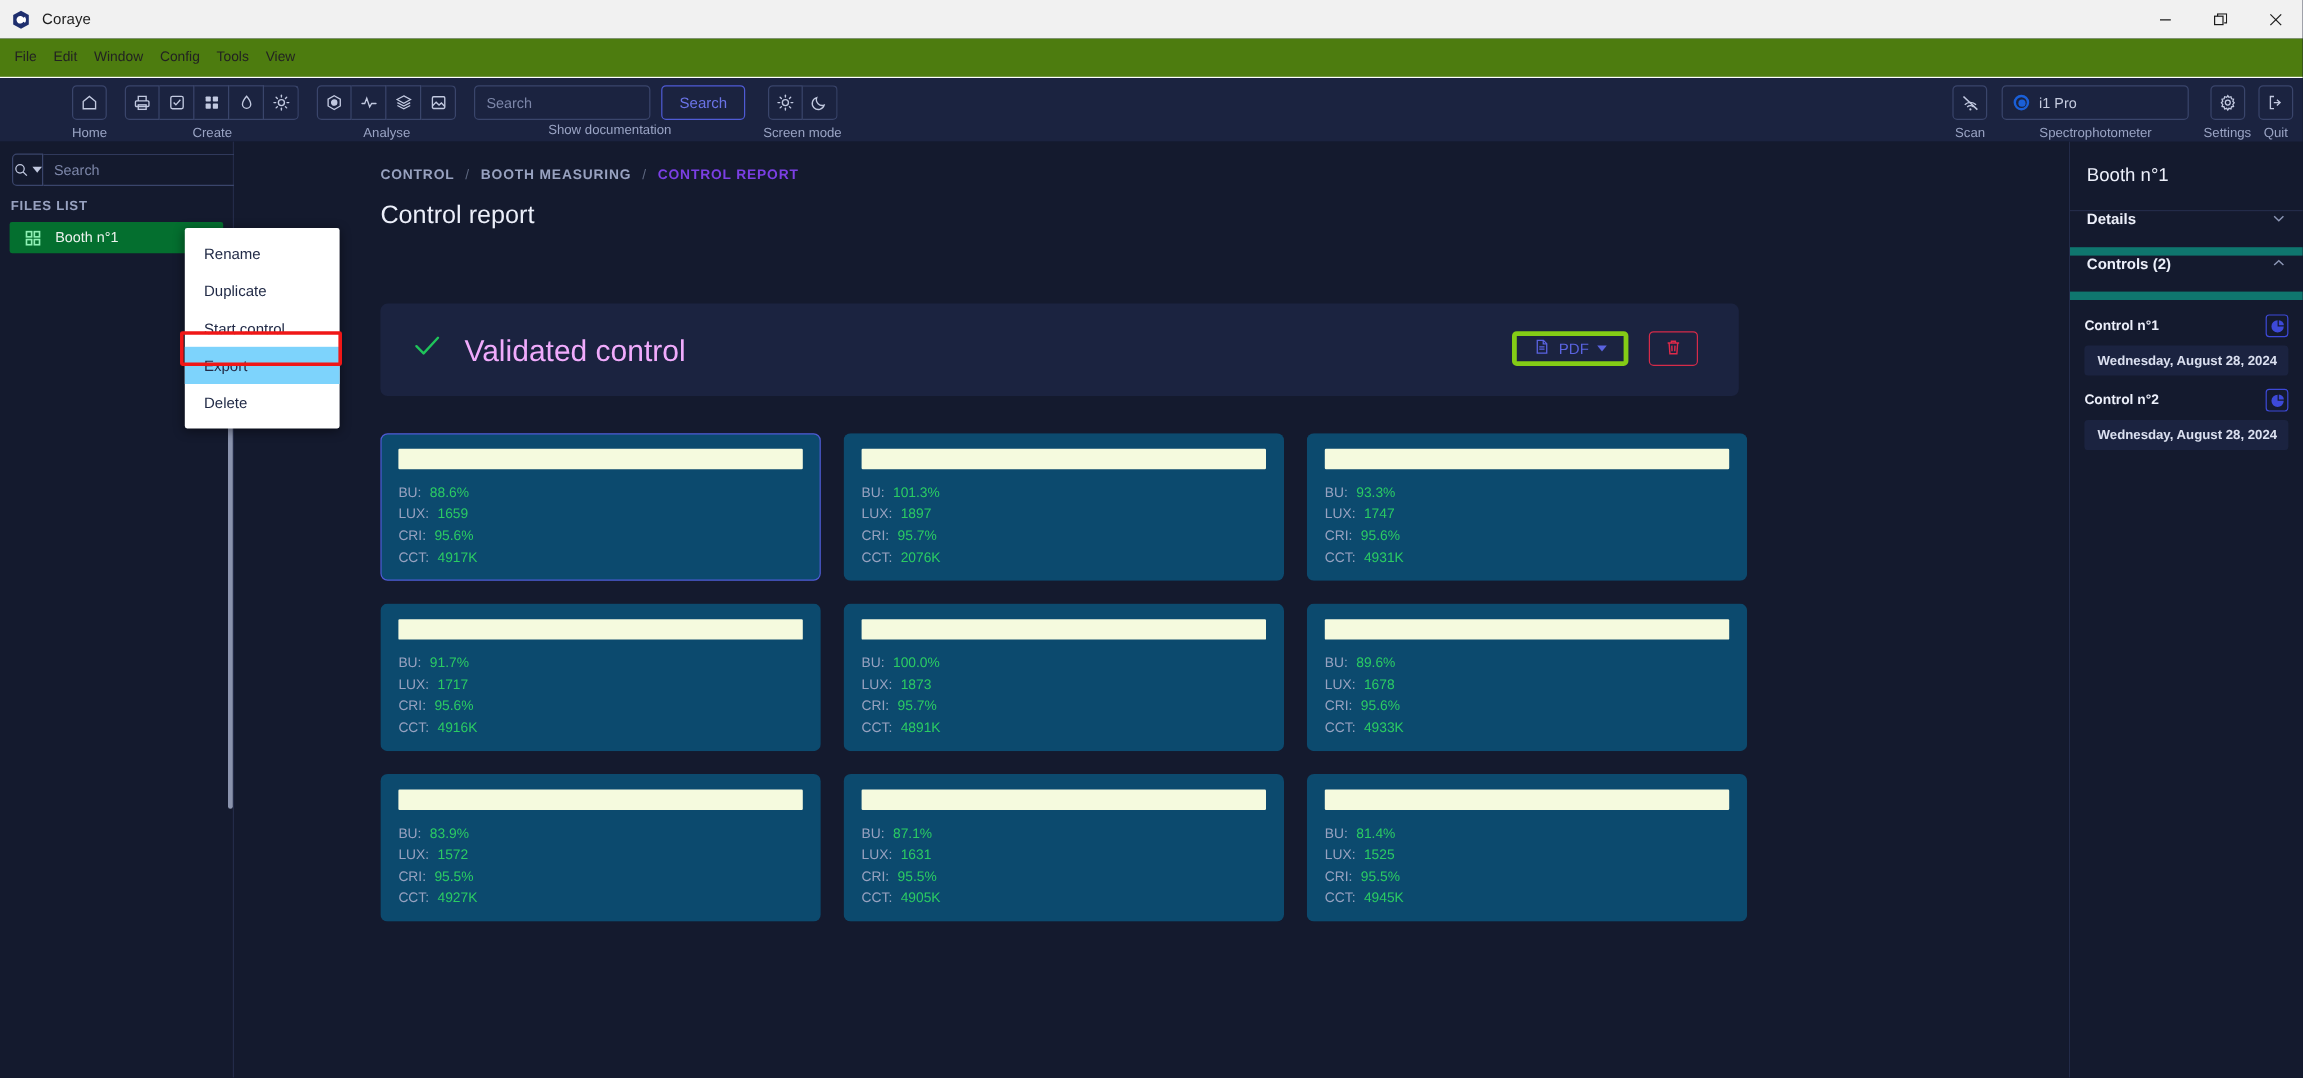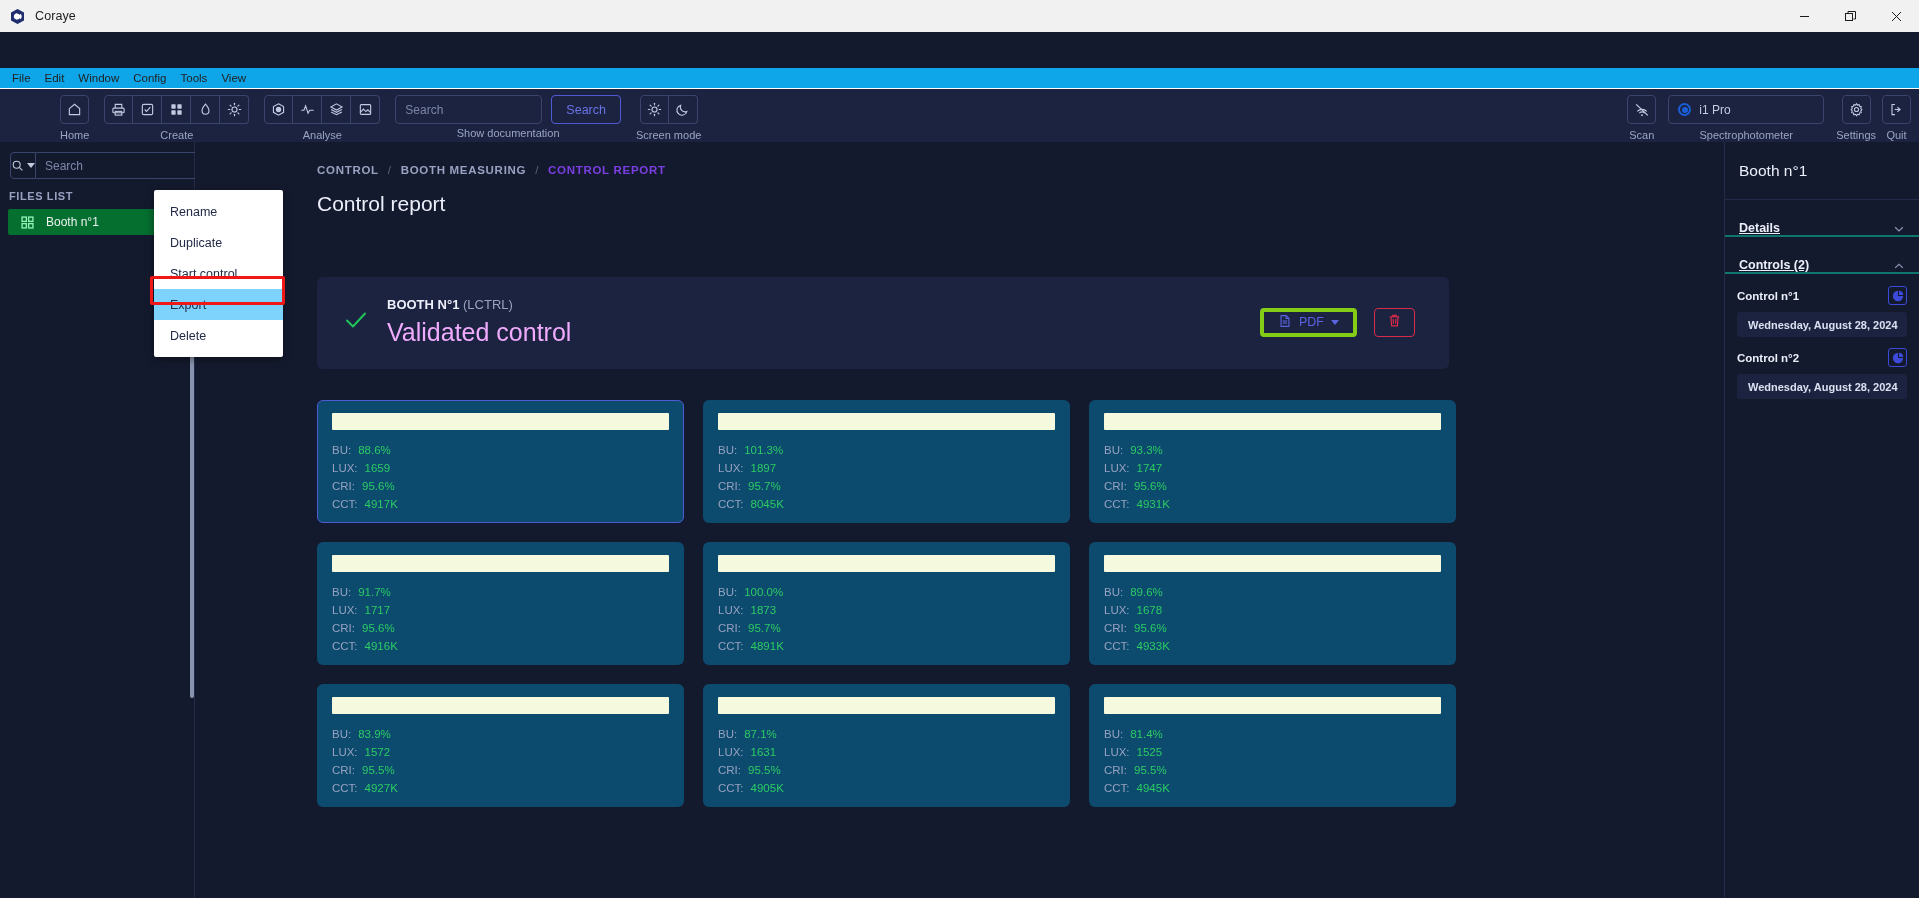--- a/index.html
+++ b/index.html
@@ -23,22 +23,22 @@
   .app-logo svg { display: block; }
   .app-title { font-size: 12.5px; color: #1d1d1d; letter-spacing: .1px; }
   .wincontrols { position: absolute; right: 0; top: 0; height: 32px; display: flex; }
   .wc {
     width: 46px; height: 32px; display: flex; align-items: center; justify-content: center;
     color: #1c1c1c;
   }
 
   
   .menubar {
-    height: 21px; background: #0ea5e9; display: flex; align-items: center;
-    padding-left: 5px; border-bottom: 1px solid #fff; margin-top: 36px;
+    height: 33px; background: #4d7c0f; display: flex; align-items: center;
+    padding-left: 5px; border-bottom: 1px solid #fff;
   }
   .menu-item {
     font-size: 11.5px; color: #222; padding: 2px 7px; cursor: default;
   }
 
   
   .toolbar {
     height: 53px; background: #1b2340; display: flex; align-items: flex-start;
     position: relative;
   }
@@ -186,23 +186,23 @@
 
   
   .rightpanel {
     width: 195px; background: #141a2e; border-left: 1px solid #232b49; flex: none;
   }
   .rp-title {
     font-size: 15.5px; color: #eceffa; padding: 20px 0 19px 14px;
     border-bottom: 1px solid #232b49;
   }
   .rp-section {
-    height: 37px; display: flex; align-items: flex-end; justify-content: space-between;
-    padding: 0 14px 0 14px; border-bottom: 2px solid #0f766e; font-size: 12.5px;
-    color: #eceffa; font-weight: bold; cursor: pointer; text-decoration: underline;
+    height: 37px; display: flex; align-items: flex-start; justify-content: space-between;
+    padding: 0 14px 0 14px; border-bottom: 7px solid #0f766e; font-size: 12.5px;
+    color: #eceffa; font-weight: bold; cursor: pointer;
   }
   .chev { color: #8d97b6; display: flex; }
   .rp-body { padding: 12px 12px 0 12px; }
   .ctrl-head {
     display: flex; align-items: center; justify-content: space-between;
     font-size: 11.5px; color: #eceffa; font-weight: bold; margin-bottom: 7px;
   }
   .ctrl-icon {
     width: 19px; height: 19px; border: 1px solid #3d49d8; border-radius: 3px;
     display: flex; align-items: center; justify-content: center; color: #3d49d8;
@@ -494,24 +494,20 @@
     </div>
     <div class="page-title">Control report</div>
 
     <div class="report-card">
       <span class="check-icon">
         <svg width="26" height="26" viewBox="0 0 26 26" fill="none" stroke="currentColor" stroke-width="2" stroke-linecap="round" stroke-linejoin="round">
           <path d="M4 13.5 L10 19.5 L22 6.5"></path>
         </svg>
       </span>
       <div class="rc-texts">
-        <div class="rc-sub">
-          <span>BOOTH N°1</span>
-          <span class="dim">(LCTRL)</span>
-        </div>
         <div class="rc-title">Validated control</div>
       </div>
       <div class="rc-actions">
         <button class="btn-pdf">
           <span>
             <svg width="14" height="14" viewBox="0 0 16 16" fill="none" stroke="currentColor" stroke-width="1.25">
               <path d="M3.5 1.9 H9.4 L12.5 5 V14.1 H3.5 Z"></path>
                 <path d="M9.2 2 V5.2 H12.4"></path>
               <line x1="5.4" y1="8" x2="10.4" y2="8"></line>
                 <line x1="5.4" y1="10.3" x2="10.4" y2="10.3"></line>
@@ -566,21 +562,21 @@
             <div class="meas-row">
               <span class="meas-key">LUX:</span>
               <span class="meas-val">1897</span>
             </div>
             <div class="meas-row">
               <span class="meas-key">CRI:</span>
               <span class="meas-val">95.7%</span>
             </div>
             <div class="meas-row">
               <span class="meas-key">CCT:</span>
-              <span class="meas-val">8045K</span>
+              <span class="meas-val">2076K</span>
             </div>
           </div>
         </div>
         <div class="meas-card">
           <div class="swatch" style="background: rgb(245, 250, 222);"></div>
           <div class="meas-rows">
             <div class="meas-row">
               <span class="meas-key">BU:</span>
               <span class="meas-val">93.3%</span>
             </div>

